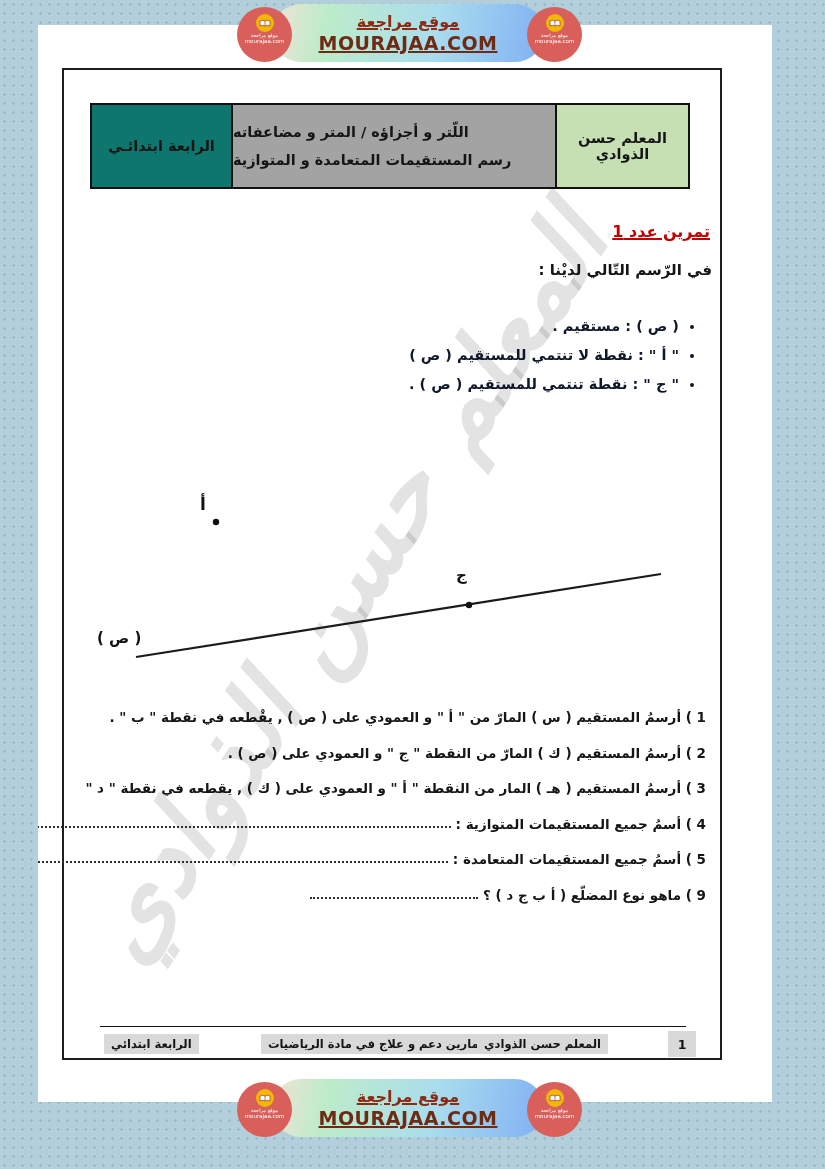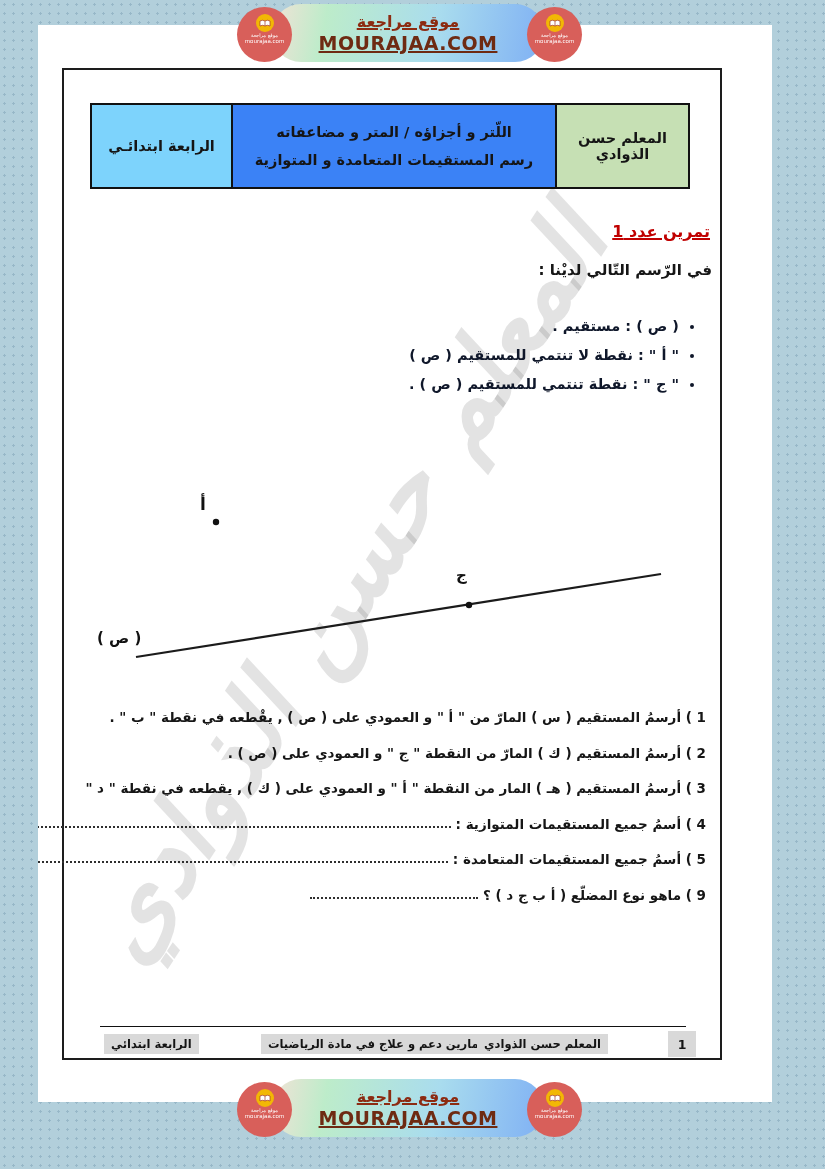--- a/index.html
+++ b/index.html
@@ -27,22 +27,22 @@
     border:2.5px solid #1d1d1d;
   }
   
   .header-table {
     position:absolute; left:26px; top:33px; width:600px; height:86px;
     display:flex; direction:rtl; border:2px solid #111; background:#fff;
   }
   .cell { display:flex; flex-direction:column; justify-content:center; align-items:center;
           font-weight:bold; color:#151515; text-align:center; }
   .cell-teacher { width:133px; background:#c6e0b4; border-left:2px solid #111; font-size:14.5px; }
-  .cell-lesson  { flex:1; background:#3b82f6; border-left:2px solid #111; font-size:14.5px; line-height:1.95; }
-  .cell-grade   { width:139px; background:#7dd3fc; font-size:14.5px; }
+  .cell-lesson  { flex:1; background:#a3a3a3; border-left:2px solid #111; font-size:14.5px; line-height:1.95;align-items:flex-end; }
+  .cell-grade   { width:139px; background:#0f766e; font-size:14.5px; }
   
   .ex-title {
     position:absolute; top:152px; right:10px; direction:rtl;
     color:#c00000; font-size:16px; font-weight:bold;
     text-decoration:underline; text-decoration-thickness:1.5px;
   }
   .ex-intro {
     position:absolute; top:191px; right:8px; direction:rtl;
     color:#161616; font-size:15px; font-weight:bold;text-align:right;
   }

